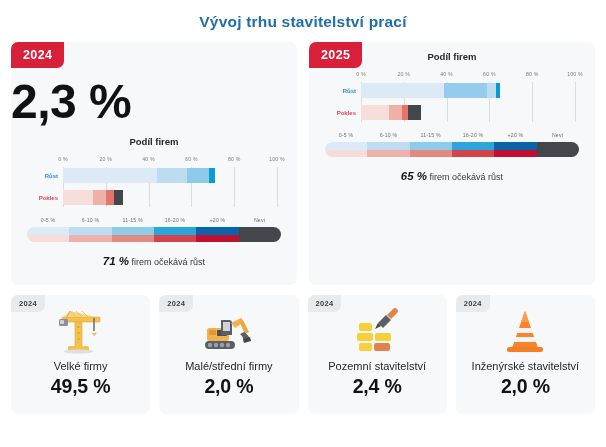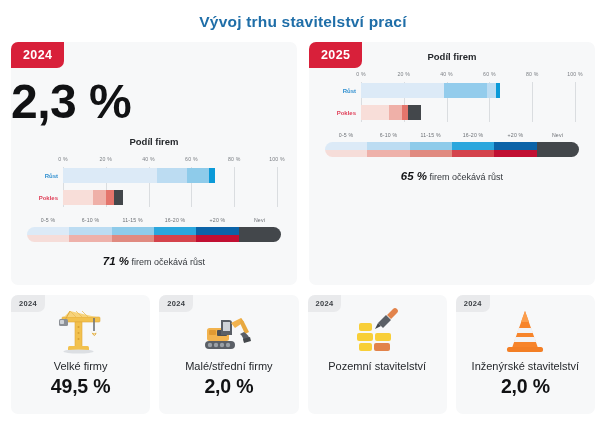--- a/index.html
+++ b/index.html
@@ -455,20 +455,21 @@
           <rect x="10" y="27" width="16" height="8" rx="2" fill="#f8cf38"></rect>
           <rect x="28" y="27" width="16" height="8" rx="2" fill="#f8cf38"></rect>
           <rect x="12" y="37" width="13" height="8" rx="2" fill="#f8cf38"></rect>
           <rect x="27" y="37" width="16" height="8" rx="2" fill="#e2834b"></rect>
           <path d="M31 17 l8 -8 l5 5 l-8 8z" fill="#5a5f66"></path>
           <path d="M31 17 l-3 6 l6 -3z" fill="#43474b"></path>
           <path d="M40 9 l6 -6 a2.5 2.5 0 0 1 4 4 l-6 6z" fill="#e2834b"></path>
         </svg>
       </div>
       <div class="small-label">Pozemní stavitelství</div>
+      <div class="small-value">2,4 %</div>
     </div>
 
     <div class="small-card">
       <div class="small-badge">2024</div>
       <div class="icon-wrap">
         <svg width="58" height="50" viewBox="0 0 58 50">
           <path d="M29 5 L42 42 H16 Z" fill="#f7842a"></path>
           <path d="M29 5 L33 16 H25 Z" fill="#fb9d4c"></path>
           <path d="M22.5 22 h13 l1.6 5 h-16.2z" fill="#f2f3f5"></path>
           <path d="M19.4 31 h19.2 l1.6 5 h-22.4z" fill="#f2f3f5"></path>

